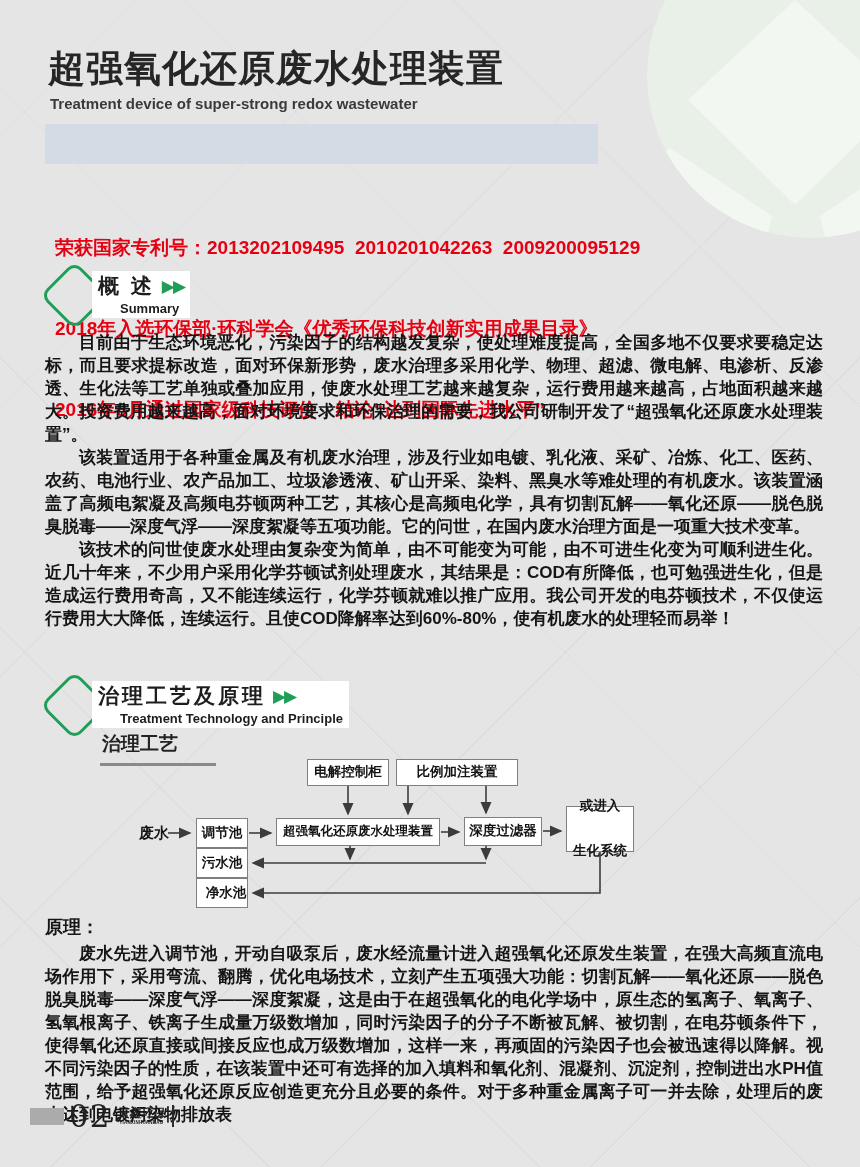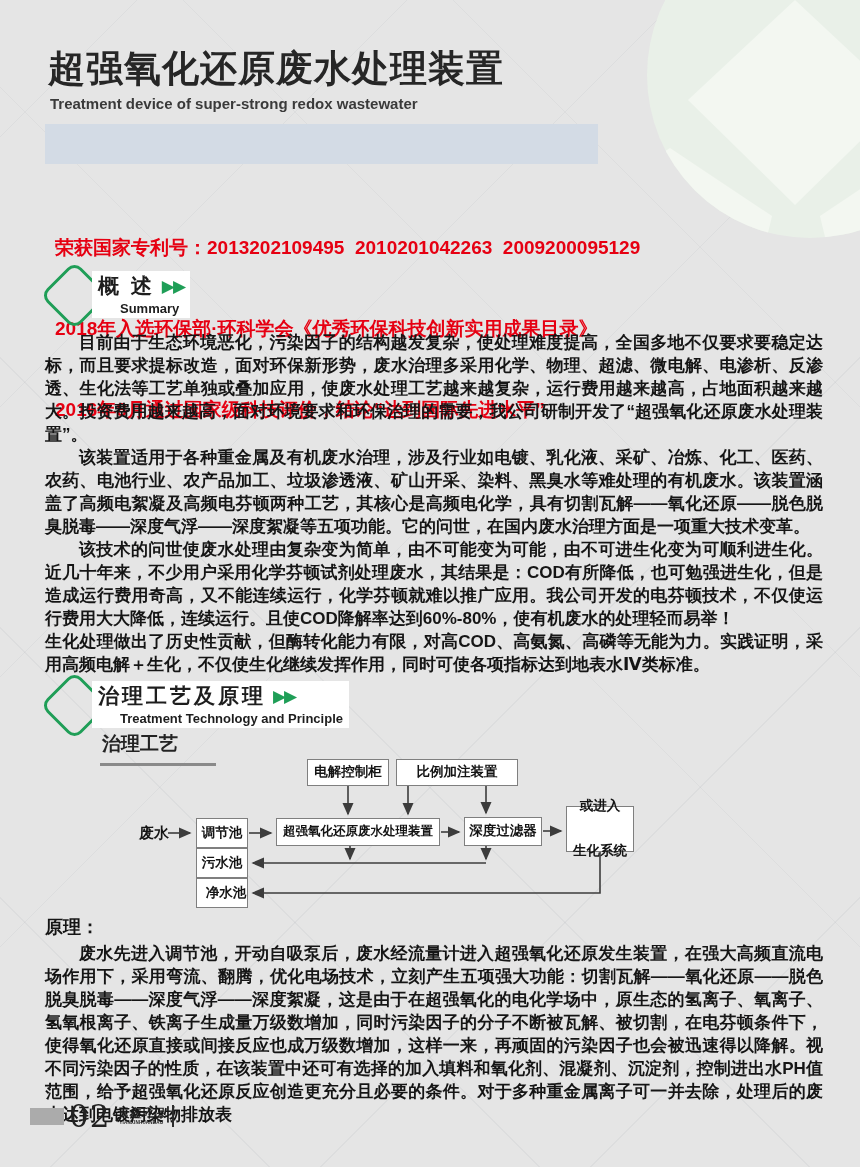--- a/index.html
+++ b/index.html
@@ -145,21 +145,20 @@
         <span class="sec-arrows">▶▶</span>
       </div>
       <div class="sec-sub">Summary</div>
     </div>
   </div>
 
   <div class="body-text" id="summary-text">
     <p class="indent">目前由于生态环境恶化，污染因子的结构越发复杂，使处理难度提高，全国多地不仅要求要稳定达标，而且要求提标改造，面对环保新形势，废水治理多采用化学、物理、超滤、微电解、电渗析、反渗透、生化法等工艺单独或叠加应用，使废水处理工艺越来越复杂，运行费用越来越高，占地面积越来越大。投资费用越来越高，面对环境要求和环保治理的需要，我公司研制开发了“超强氧化还原废水处理装置”。</p>
     <p class="indent">该装置适用于各种重金属及有机废水治理，涉及行业如电镀、乳化液、采矿、冶炼、化工、医药、农药、电池行业、农产品加工、垃圾渗透液、矿山开采、染料、黑臭水等难处理的有机废水。该装置涵盖了高频电絮凝及高频电芬顿两种工艺，其核心是高频电化学，具有切割瓦解——氧化还原——脱色脱臭脱毒——深度气浮——深度絮凝等五项功能。它的问世，在国内废水治理方面是一项重大技术变革。</p>
     <p class="indent">该技术的问世使废水处理由复杂变为简单，由不可能变为可能，由不可进生化变为可顺利进生化。近几十年来，不少用户采用化学芬顿试剂处理废水，其结果是：COD有所降低，也可勉强进生化，但是造成运行费用奇高，又不能连续运行，化学芬顿就难以推广应用。我公司开发的电芬顿技术，不仅使运行费用大大降低，连续运行。且使COD降解率达到60%-80%，使有机废水的处理轻而易举！</p>
-    <p>生化处理做出了历史性贡献，但酶转化能力有限，对高COD、高氨氮、高磷等无能为力。实践证明，采用高频电解＋生化，不仅使生化继续发挥作用，同时可使各项指标达到地表水Ⅳ类标准。</p>
   </div>
 
   <div class="sec-header" id="process-header">
     <span class="diamond"></span>
     <div class="sec-body">
       <div class="sec-title-row">
         <span class="sec-title">治理工艺及原理</span>
         <span class="sec-arrows">▶▶</span>
       </div>
       <div class="sec-sub">Treatment Technology and Principle</div>

